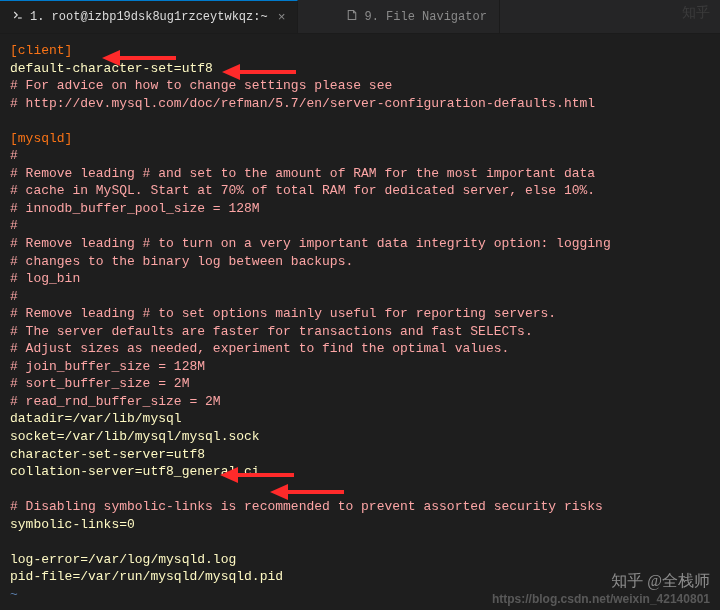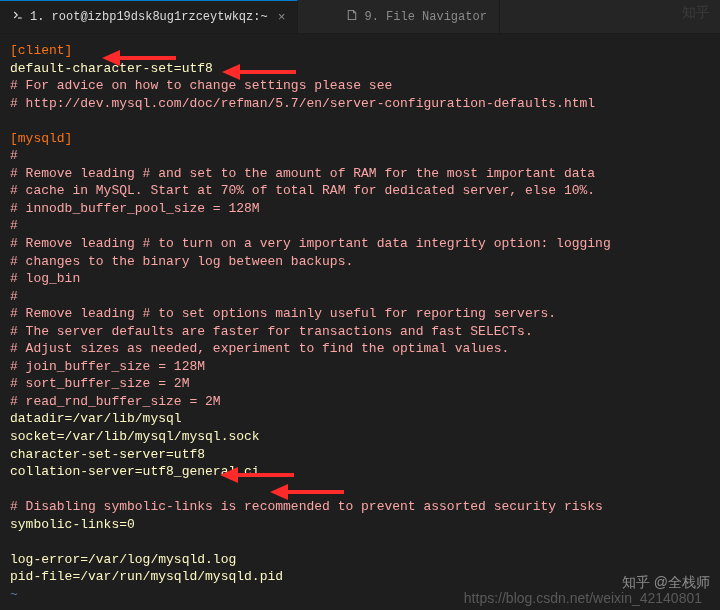--- a/index.html
+++ b/index.html
@@ -59,31 +59,32 @@
     top: 4px; right: 10px;
     color: #555;
     font-size: 14px;
     font-family: sans-serif;
     opacity:.45;
   }
   .watermark-bottom {
     position: absolute;
     bottom: 18px; right: 10px;
     color: #b0b0b0;
-    font-size: 14px;
-    font-family: Liberation Sans, sans-serif;
+    font-size: 16px;
+    font-family: Liberation Serif, serif;
     opacity:.75;
   }
   .watermark-url {
     position: absolute;
-    bottom: 4px; right: 18px;
+    bottom: 4px; right: 10px;
     color: #888;
-    font-size: 14px;
+    font-size: 12px;
     font-family: sans-serif;
     opacity:.55;
+    font-weight:bold;
   }
 </style>
 </head>
 <body>
 
 <div class="tabbar">
   <div class="tab active">
     <span>
       <svg width="12" height="12" viewBox="0 0 16 16" fill="none" stroke="#dcdcdc" stroke-width="1.5">
           <polyline points="3,4 7,8 3,12"></polyline>

